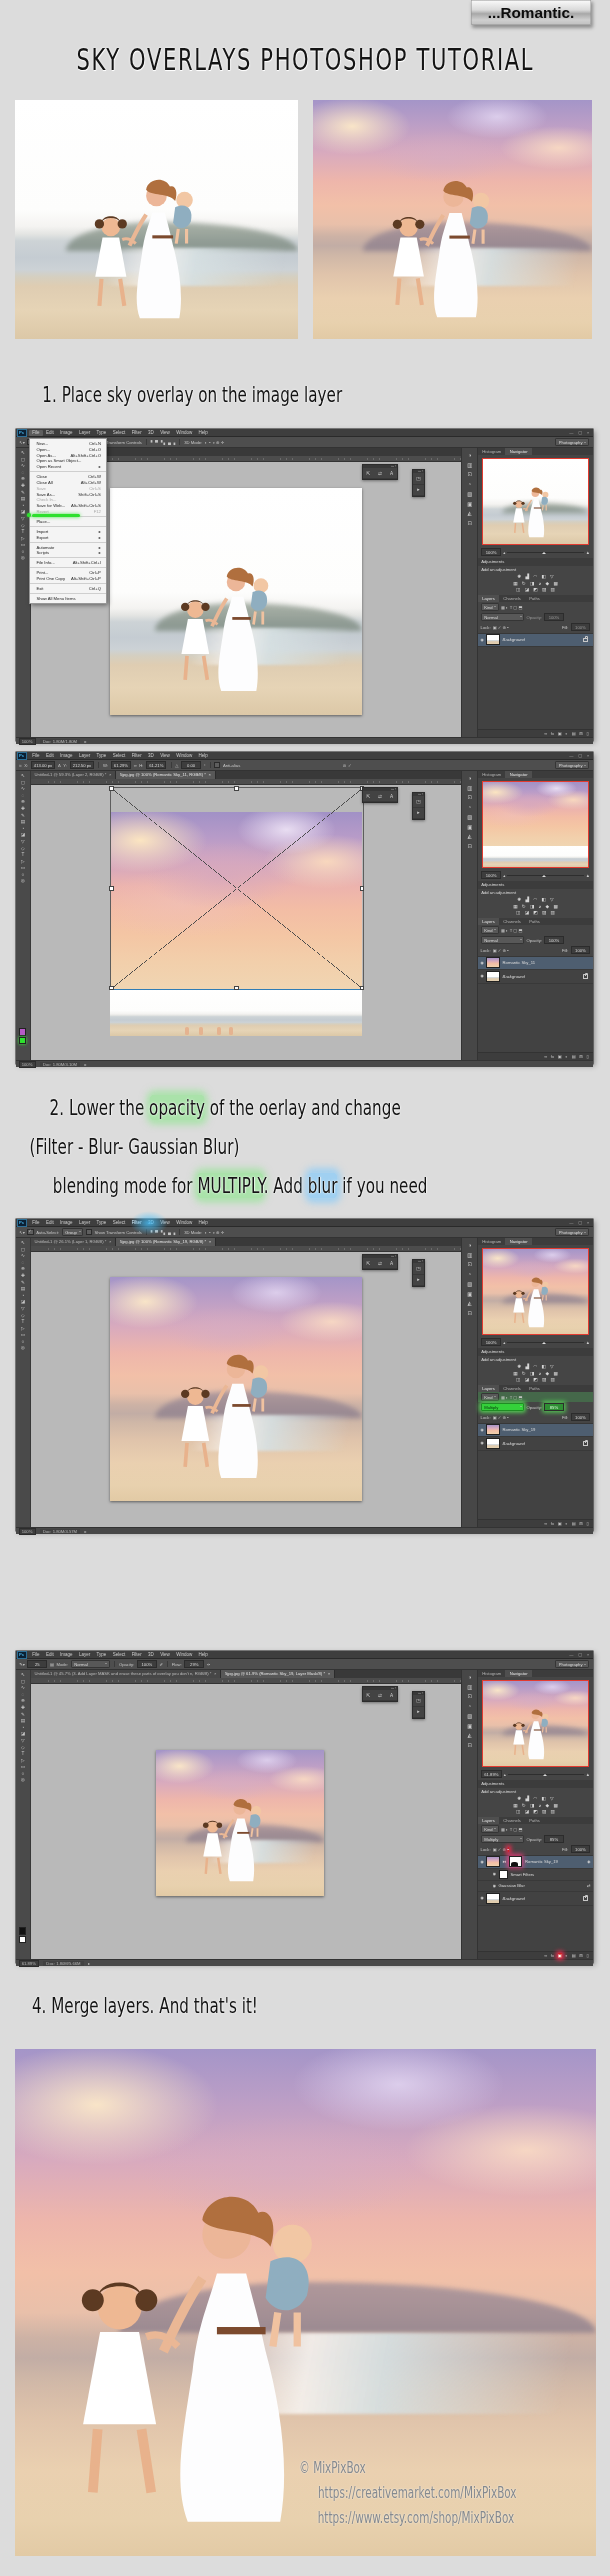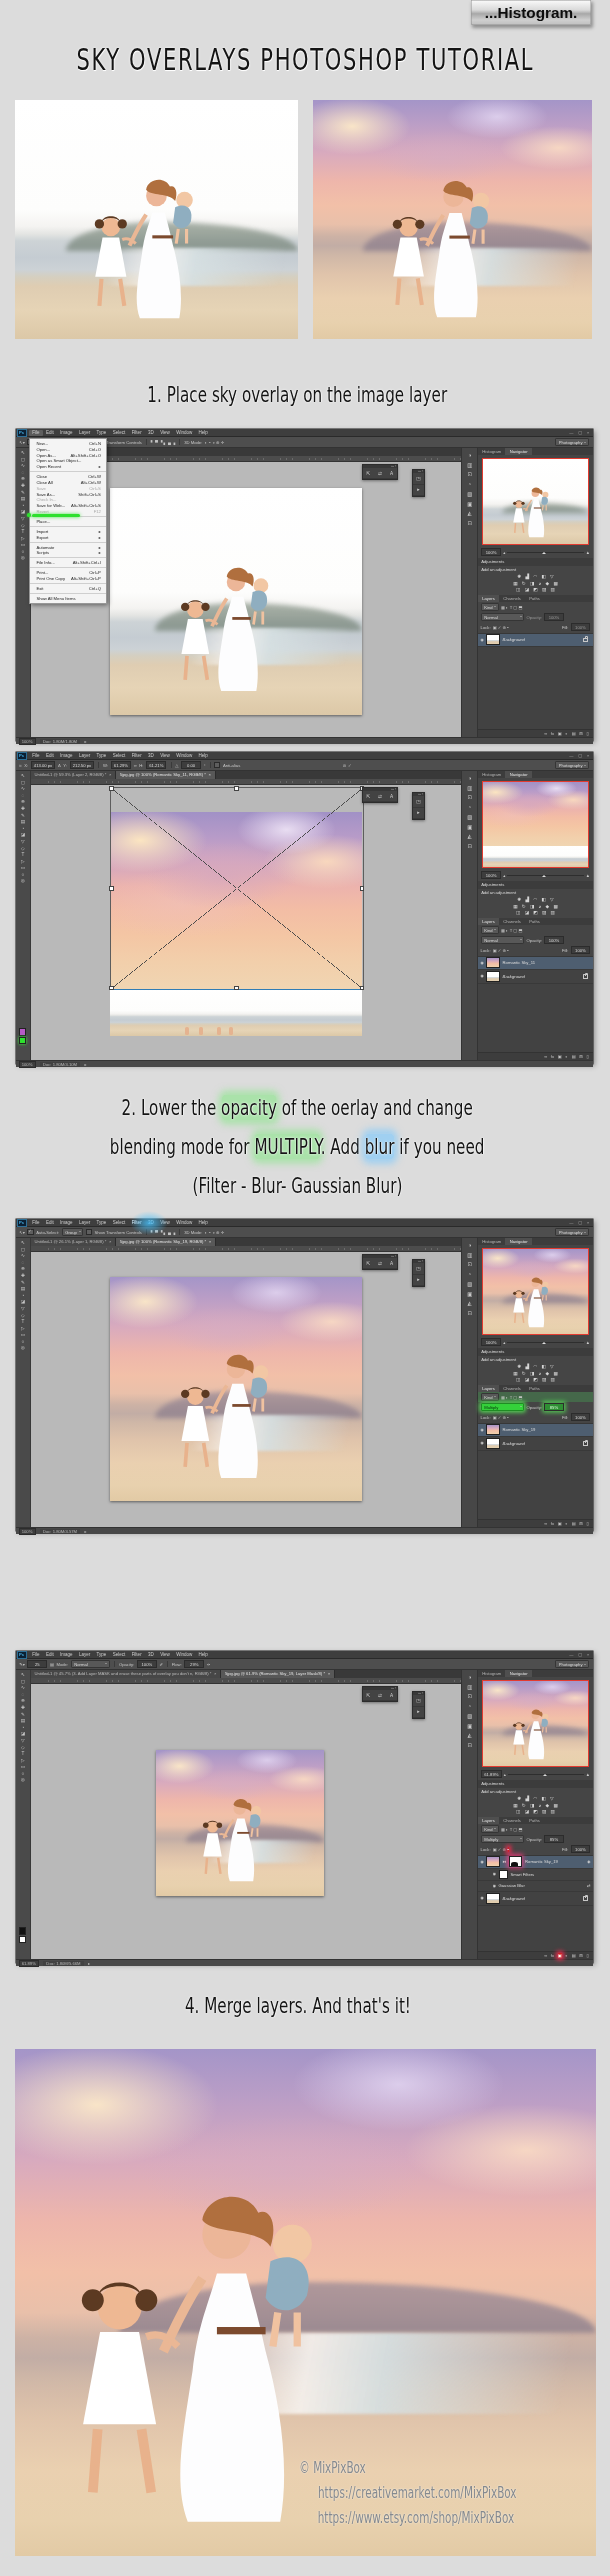--- a/index.html
+++ b/index.html
@@ -6,21 +6,21 @@
   body{width:610px;height:2576px;position:relative;background:#dcdcdc;
        font-family:"Liberation Sans",sans-serif;overflow:hidden;}
   .abs{position:absolute;}
 
   
   .hand{display:inline-block;transform:scale(.78,1.12);transform-origin:center;
         font-family:"DejaVu Sans",sans-serif;color:#141414;white-space:nowrap;
         text-shadow:0 0 2.6px #fff,0.5px 0.5px 0 #fff;}
   .title-wrap{left:0;right:0;top:44px;text-align:center;}
   .title-wrap .hand{font-size:27px;letter-spacing:2.1px;font-weight:500;}
-  .step{left:0;right:15px;text-align:center;line-height:35px;text-decoration:underline;}
+  .step{left:0;right:15px;line-height:35px;text-decoration:underline;}
   .step .hand{font-size:19.5px;}
   .hl-green{background:rgba(130,232,130,.55);border-radius:5.3px;box-shadow:0 0 7.4px 3.7px rgba(130,232,130,.55);}
   .hl-blue{background:rgba(120,200,255,.6);border-radius:5.3px;box-shadow:0 0 7.4px 4.2px rgba(120,200,255,.6);}
   .hl-pink{background:rgba(255,110,160,.5);border-radius:5.3px;box-shadow:0 0 8.4px 4.7px rgba(255,110,160,.5);}
 
   
   .badge{left:471px;top:0;width:120px;height:25px;border-radius:0 0 1.6px 1.6px;
          background:linear-gradient(180deg,#fbfbfb 0%,#d9d9d9 40%,#a8a8a8 55%,#cfcfcf 80%,#bfbfbf 100%);
          box-shadow:1.6px 2.1px 3.7px rgba(0,0,0,.35),inset 0 0 0 0.5px #8f8f8f;
          display:flex;align-items:center;justify-content:center;}
@@ -179,21 +179,21 @@
     <circle cx="11" cy="49" r="4.5" fill="#5c3a22"></circle>
       <circle cx="33" cy="49" r="4.5" fill="#5c3a22"></circle>
     <path d="M13 47 C15 40 29 40 31 47 C28 42 16 42 13 47 Z" fill="#5c3a22"></path>
     <path d="M33 64 C38 62 42 64 46 68" stroke="#eab795" stroke-width="3" fill="none"></path>
     <path d="M14 62 L30 62 L37 100 L7 100 Z" fill="#ffffff"></path>
     <path d="M13 102 L11 128 M31 102 L35 128" stroke="#e8b28c" stroke-width="4"></path>
   </symbol>
 </svg>
 
 <div class="abs badge">
-  <span>...Histogram.</span>
+  <span>...Romantic.</span>
 </div>
 <div class="abs title-wrap">
   <span class="hand">SKY OVERLAYS PHOTOSHOP TUTORIAL</span>
 </div>
 
 <div class="scene scene-original" style="left:14.7px;top:100px;width:283px;height:239px">
   <div class="hills"></div>
   <div class="shore"></div>
   <svg class="people" viewBox="0 0 237.156 300.297" width="125" height="158">
       <use href="#family"></use>
@@ -758,22 +758,22 @@
   </div>
   <div class="sbar">
     <span class="zbox">100%</span>
     <span class="doc">Doc: 1.80M/4.10M</span>
       <span>▸</span>
   </div>
 </div>
 
 <div class="abs step" style="top:1090px">
   <div><span class="hand"><span>2. Lower the </span><span class="hl-green">opacity</span><span> of the oerlay and change</span></span></div>
+  <div><span class="hand"><span>(Filter - Blur- Gaussian Blur)</span></span></div>
   <div><span class="hand"><span>blending mode for </span><span class="hl-green">MULTIPLY</span><span>. Add </span><span class="hl-blue">blur</span><span>  if you need</span></span></div>
-  <div><span class="hand"><span>(Filter - Blur- Gaussian Blur)</span></span></div>
 </div>
 
 <div class="ps ps3" style="top:1219px">
   <div class="fglow"></div>
   <div class="tbar">
     <div class="pslogo">Ps</div>
     <div class="menubar">
 
     <span>File</span>
         <span>Edit</span>

